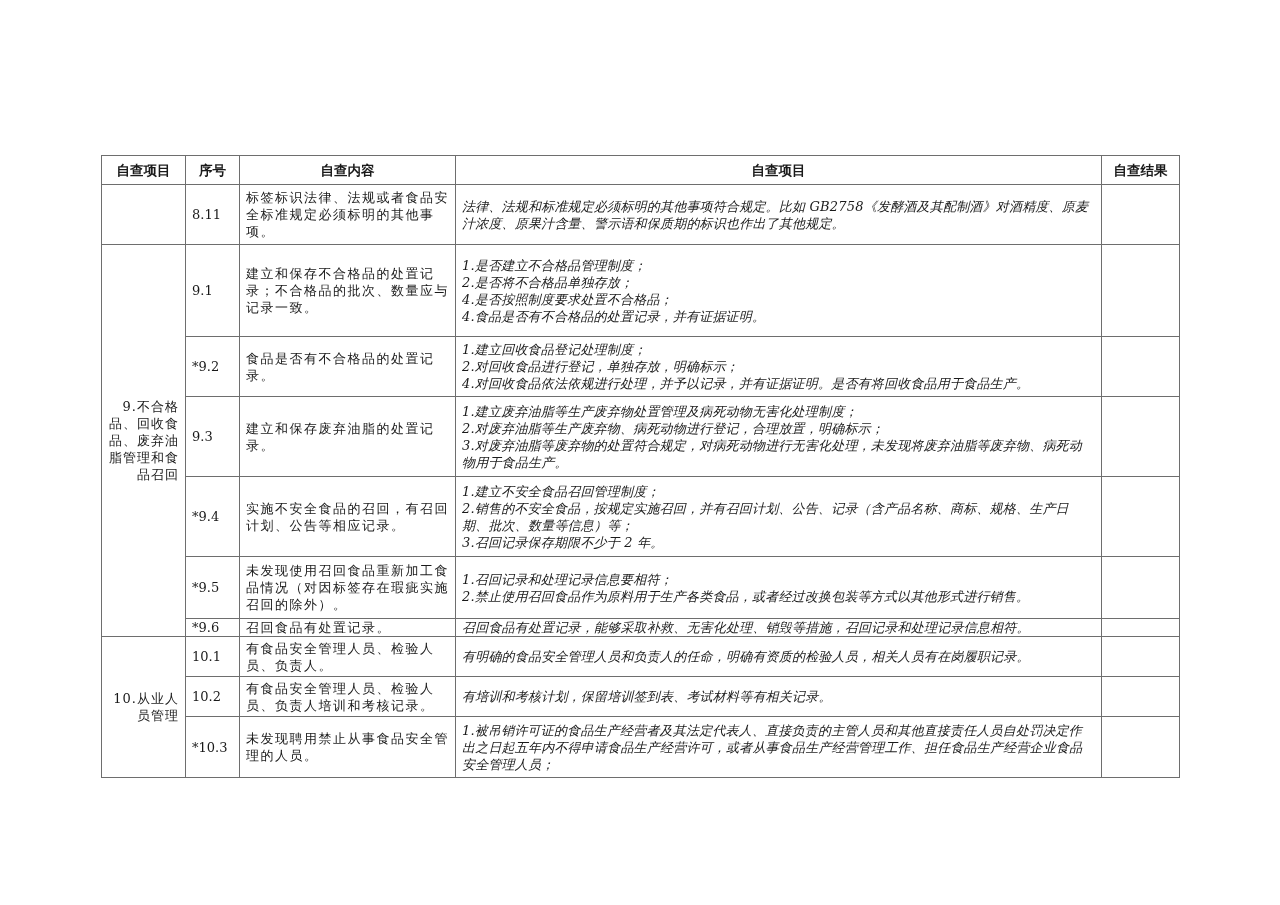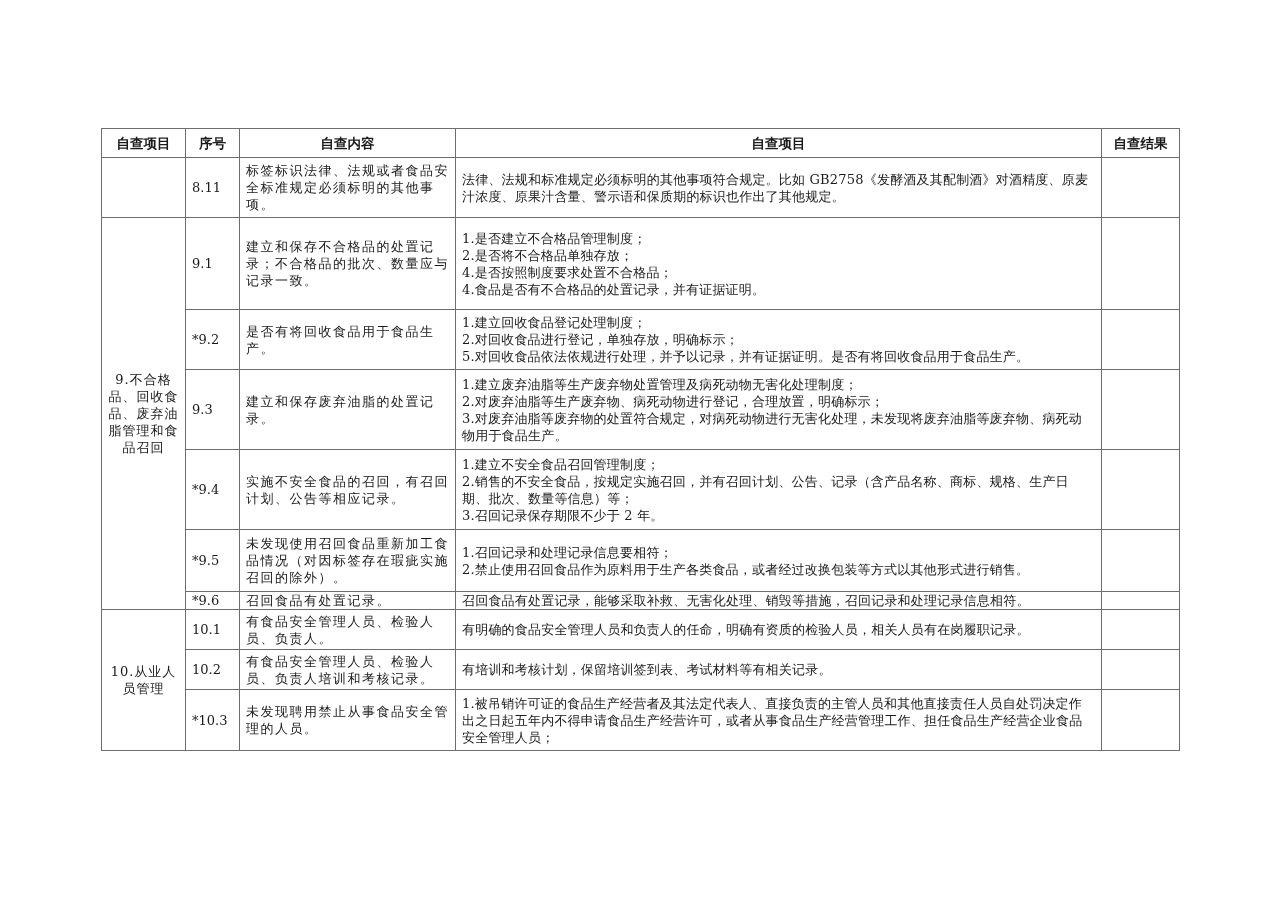--- a/index.html
+++ b/index.html
@@ -1,20 +1,20 @@
 <!DOCTYPE html>
 <html><head>
   <meta charset="utf-8">
   <style>
     html, body { margin: 0; padding: 0; background: #ffffff; }
     body { width: 1280px; height: 905px; position: relative; overflow: hidden;
            font-family: "DejaVu Serif", "Liberation Serif", serif; color: #1a1a1a; }
     .page { position: absolute; left: 0; top: 0; width: 1280px; height: 905px; background: #fff; }
     table.sheet {
-      position: absolute; left: 101px; top: 128px;
+      position: absolute; left: 101px; top: 155px;
       border-collapse: collapse; table-layout: fixed;
       width: 1078px;
     }
     table.sheet td, table.sheet th {
       border: 1px solid #6e6e6e;
       padding: 0 6px;
       font-size: 13px;
       line-height: 17px;
       vertical-align: middle;
       font-weight: normal;
@@ -25,26 +25,26 @@
       font-weight: bold;
       font-size: 13.5px;
       text-align: center;
       height: 28px;
     }
     col.c1 { width: 84px; }
     col.c2 { width: 54px; }
     col.c3 { width: 216px; }
     col.c4 { width: 646px; }
     col.c5 { width: 78px; }
-    td.cat { text-align: center; vertical-align: middle; padding: 0 8px; letter-spacing: 1px; line-height: 19px; font-size: 13.5px; }
+    td.cat { text-align: right; vertical-align: middle; padding: 0 8px; letter-spacing: 1px; line-height: 19px; font-size: 13.5px; }
     td.num { font-size: 13px; }
     td.content { letter-spacing: 1.5px; font-size: 13.5px; line-height: 17px; margin-top: 32px; }
     td.method { font-size: 13px; line-height: 17px; letter-spacing: 0.2px; }
     td.result { }
-    .method-line { display: block; white-space: normal; }
+    .method-line { display: block; white-space: normal; font-style: italic; }
     td.open-bottom { border-bottom: none; }
   </style>
 </head>
 <body>
 
 <div class="page">
   <table class="sheet">
     <colgroup>
       <col class="c1">
         <col class="c2">
@@ -81,25 +81,25 @@
           <span class="method-line">1.是否建立不合格品管理制度；</span>
           <span class="method-line">2.是否将不合格品单独存放；</span>
           <span class="method-line">4.是否按照制度要求处置不合格品；</span>
           <span class="method-line">4.食品是否有不合格品的处置记录，并有证据证明。</span>
         </td>
         <td class="result"></td>
       </tr>
 
       <tr style="height:60px;">
         <td class="num">*9.2</td>
-        <td class="content">是否有将回收食品用于食品生产。</td>
+        <td class="content">食品是否有不合格品的处置记录。</td>
         <td class="method">
           <span class="method-line">1.建立回收食品登记处理制度；</span>
           <span class="method-line">2.对回收食品进行登记，单独存放，明确标示；</span>
-          <span class="method-line">5.对回收食品依法依规进行处理，并予以记录，并有证据证明。是否有将回收食品用于食品生产。</span>
+          <span class="method-line">4.对回收食品依法依规进行处理，并予以记录，并有证据证明。是否有将回收食品用于食品生产。</span>
         </td>
         <td class="result"></td>
       </tr>
 
       <tr style="height:80px;">
         <td class="num">9.3</td>
         <td class="content">建立和保存废弃油脂的处置记录。</td>
         <td class="method">
           <span class="method-line">1.建立废弃油脂等生产废弃物处置管理及病死动物无害化处理制度；</span>
           <span class="method-line">2.对废弃油脂等生产废弃物、病死动物进行登记，合理放置，明确标示；</span>

